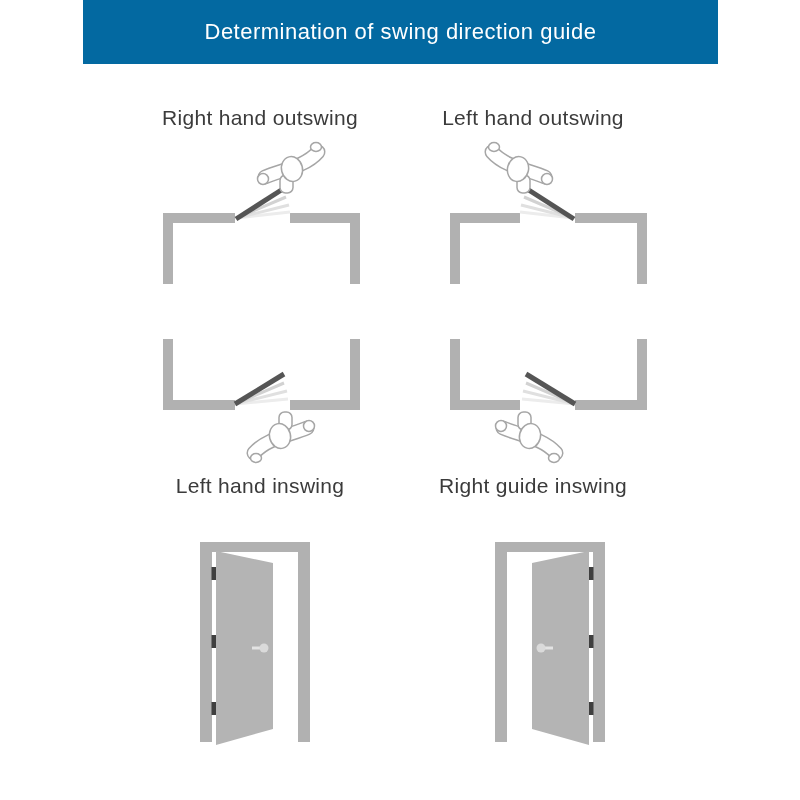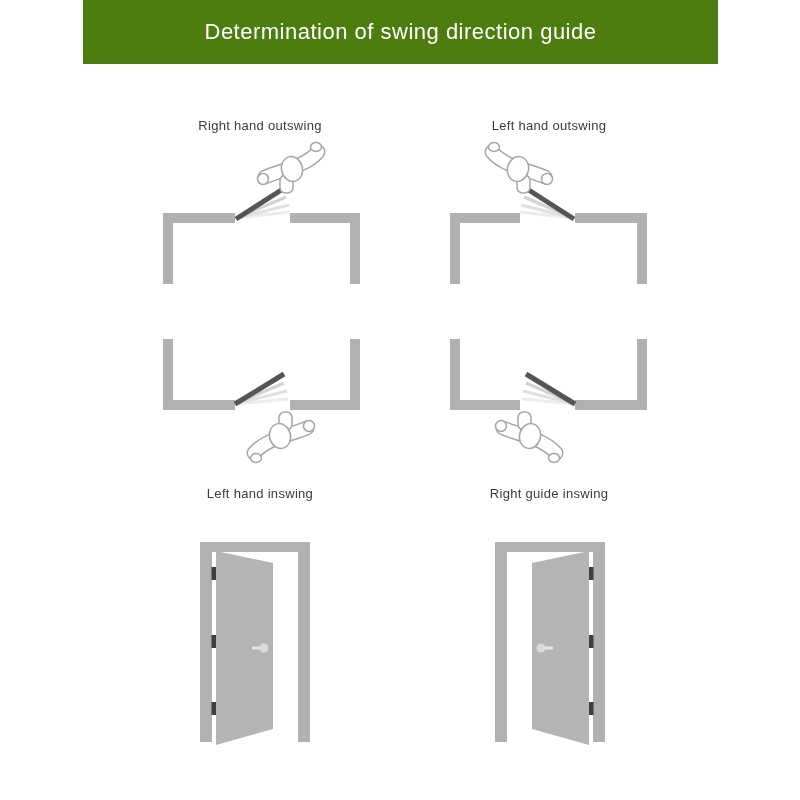--- a/index.html
+++ b/index.html
@@ -3,33 +3,33 @@
 <meta charset="utf-8">
 <style>
   html,body{margin:0;padding:0;background:#ffffff;}
   body{
     width:800px;height:800px;position:relative;overflow:hidden;
     font-family:"Liberation Sans", sans-serif;
     -webkit-font-smoothing:antialiased;
   }
   .header{
     position:absolute;left:83px;top:0;width:635px;height:64px;
-    background:#4d7c0f;display:flex;align-items:center;justify-content:center;
+    background:#0369a1;display:flex;align-items:center;justify-content:center;
   }
   .header span{
     color:#ffffff;font-size:22px;letter-spacing:.5px;font-weight:400;
   }
   .cap{
     position:absolute;width:240px;text-align:center;
-    color:#3b3b3b;font-size:13px;letter-spacing:.3px;margin-top:12px;
+    color:#3b3b3b;font-size:21px;letter-spacing:.3px;
   }
   .cap.r1{top:106px;}
   .cap.r2{top:474px;}
   .cap.c1{left:140px;}
-  .cap.c2{left:429px;}
+  .cap.c2{left:413px;}
   svg.abs{position:absolute;overflow:visible;}
   .defs-holder{position:absolute;width:0;height:0;overflow:hidden;}
 </style>
 </head>
 <body>
 
 <svg class="defs-holder" aria-hidden="true">
   <defs>
 
     <g id="person">

